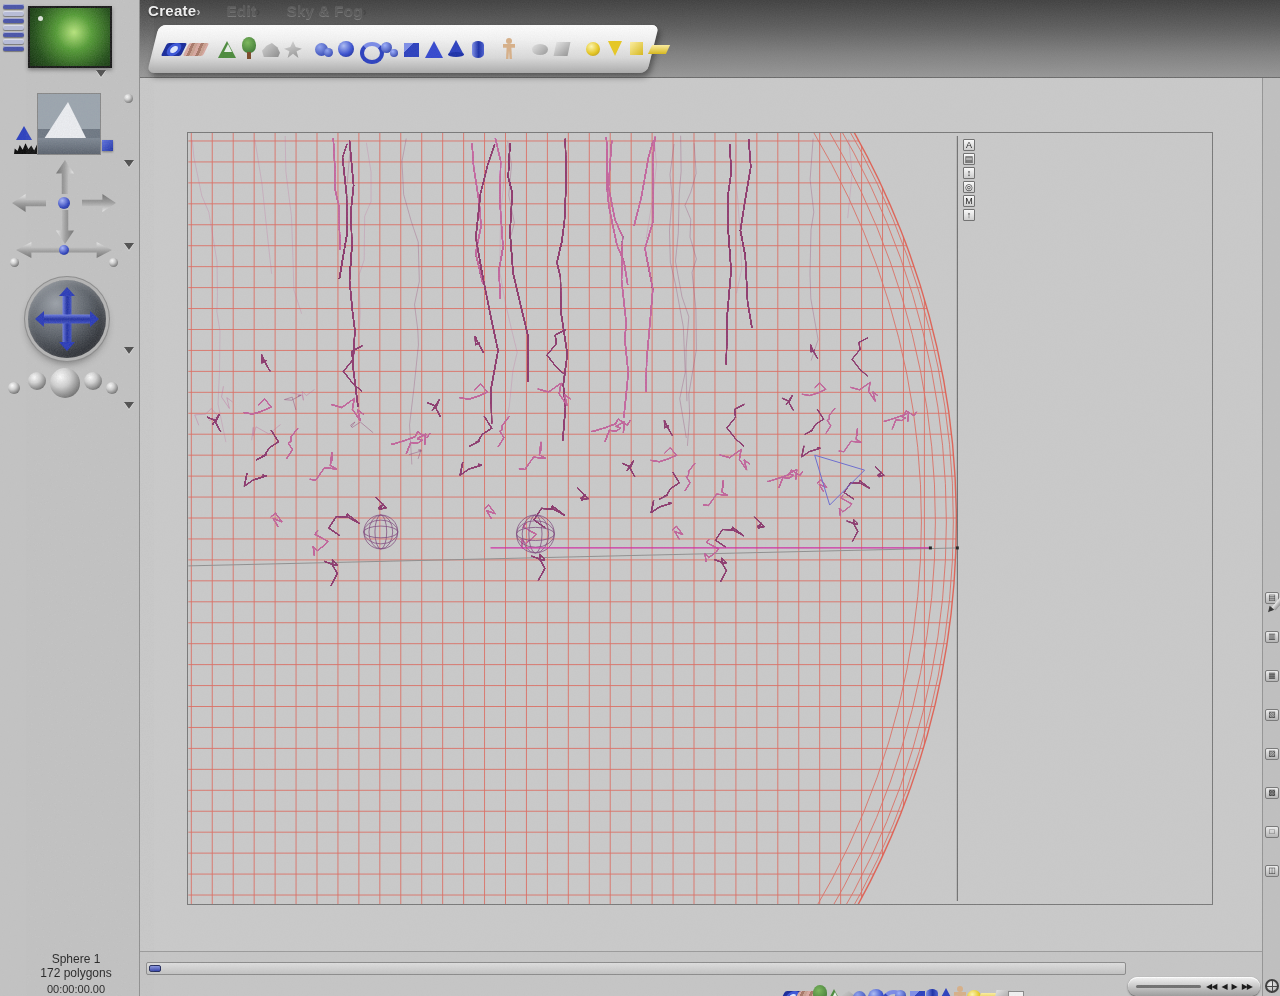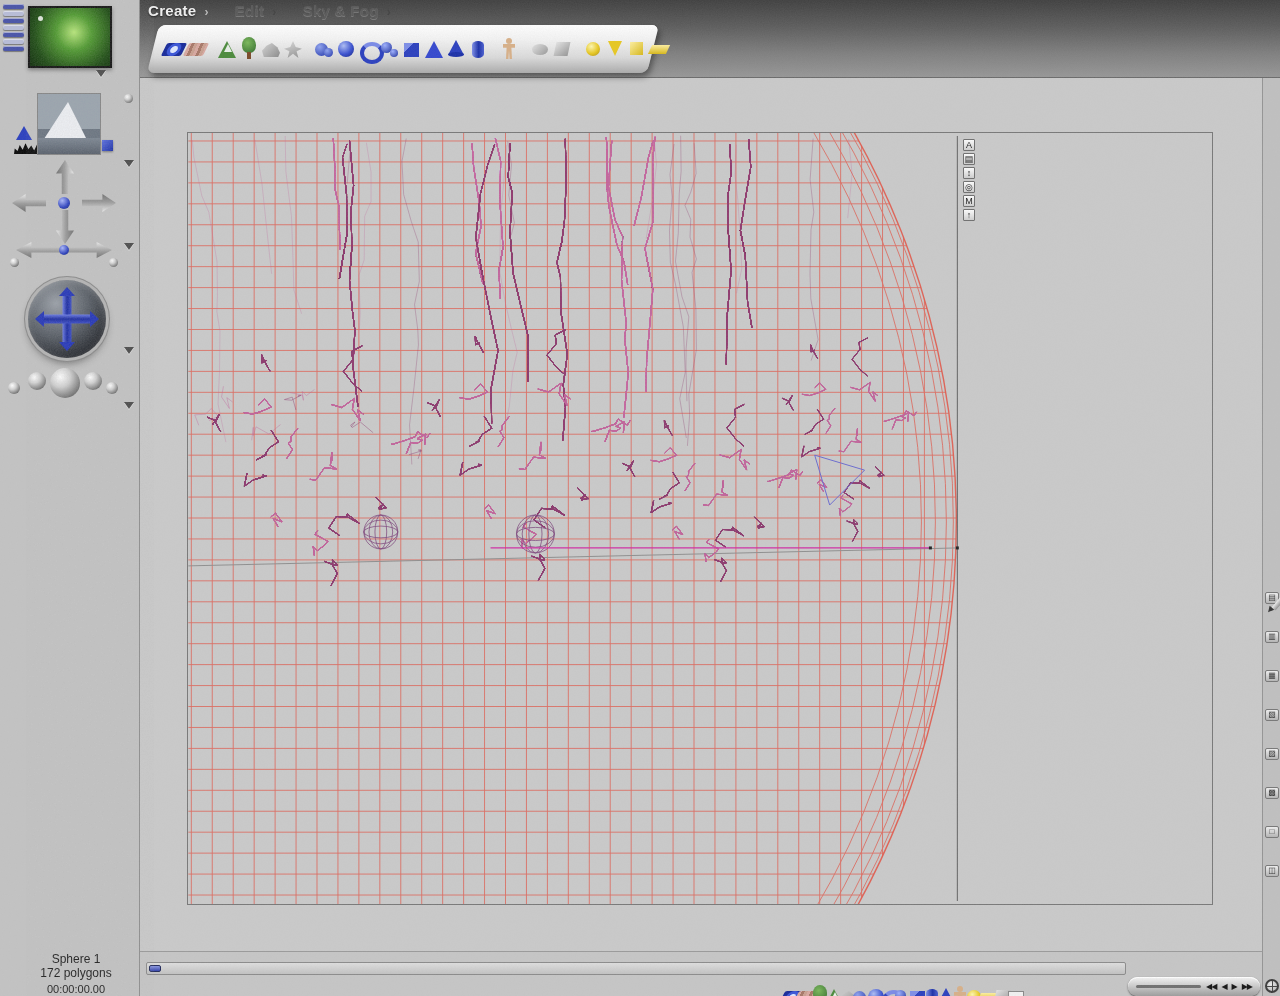--- a/index.html
+++ b/index.html
@@ -5,21 +5,21 @@
   html,body{margin:0;padding:0;background:#9a9a9a;}
   #app{position:relative;width:1280px;height:996px;overflow:hidden;
        font-family:"Liberation Sans",sans-serif;background:#c6c6c6;}
   #app *{box-sizing:border-box;}
 
   
   .topbar{position:absolute;left:140px;top:0;width:1140px;height:78px;
     background:linear-gradient(180deg,#3f3f3f 0%,#5c5c5c 35%,#7f7f7f 70%,#969696 100%);
     border-bottom:1px solid #6a6a6a;}
   .menu{position:absolute;left:148px;top:2px;display:flex;gap:26px;z-index:8;}
-  .menu-item{display:flex;align-items:baseline;gap:8px;font-size:15px;font-weight:bold;letter-spacing:.3px;cursor:default;}
+  .menu-item{display:flex;align-items:baseline;gap:0;font-size:15px;font-weight:bold;letter-spacing:.3px;cursor:default;}
   .menu-item .mlabel{color:#585858;text-shadow:0 1px 0 rgba(255,255,255,.22);}
   .menu-item.active .mlabel{color:#f2f2f2;text-shadow:0 1px 2px rgba(0,0,0,.8);}
   .menu-item .marrow{font-size:12px;opacity:.75;color:#3d3d3d;}
   .menu-item.active .marrow{color:#ddd;}
 
   
   .shelf{position:absolute;left:147px;top:25px;width:500px;height:48px;z-index:7;
     transform:skewX(-14deg);transform-origin:bottom left;border-radius:7px;
     background:linear-gradient(180deg,#ffffff 0%,#f3f3f3 30%,#dadada 68%,#ababab 100%);
     box-shadow:3px 4px 6px rgba(0,0,0,.45),inset 0 1px 0 #fff;}

